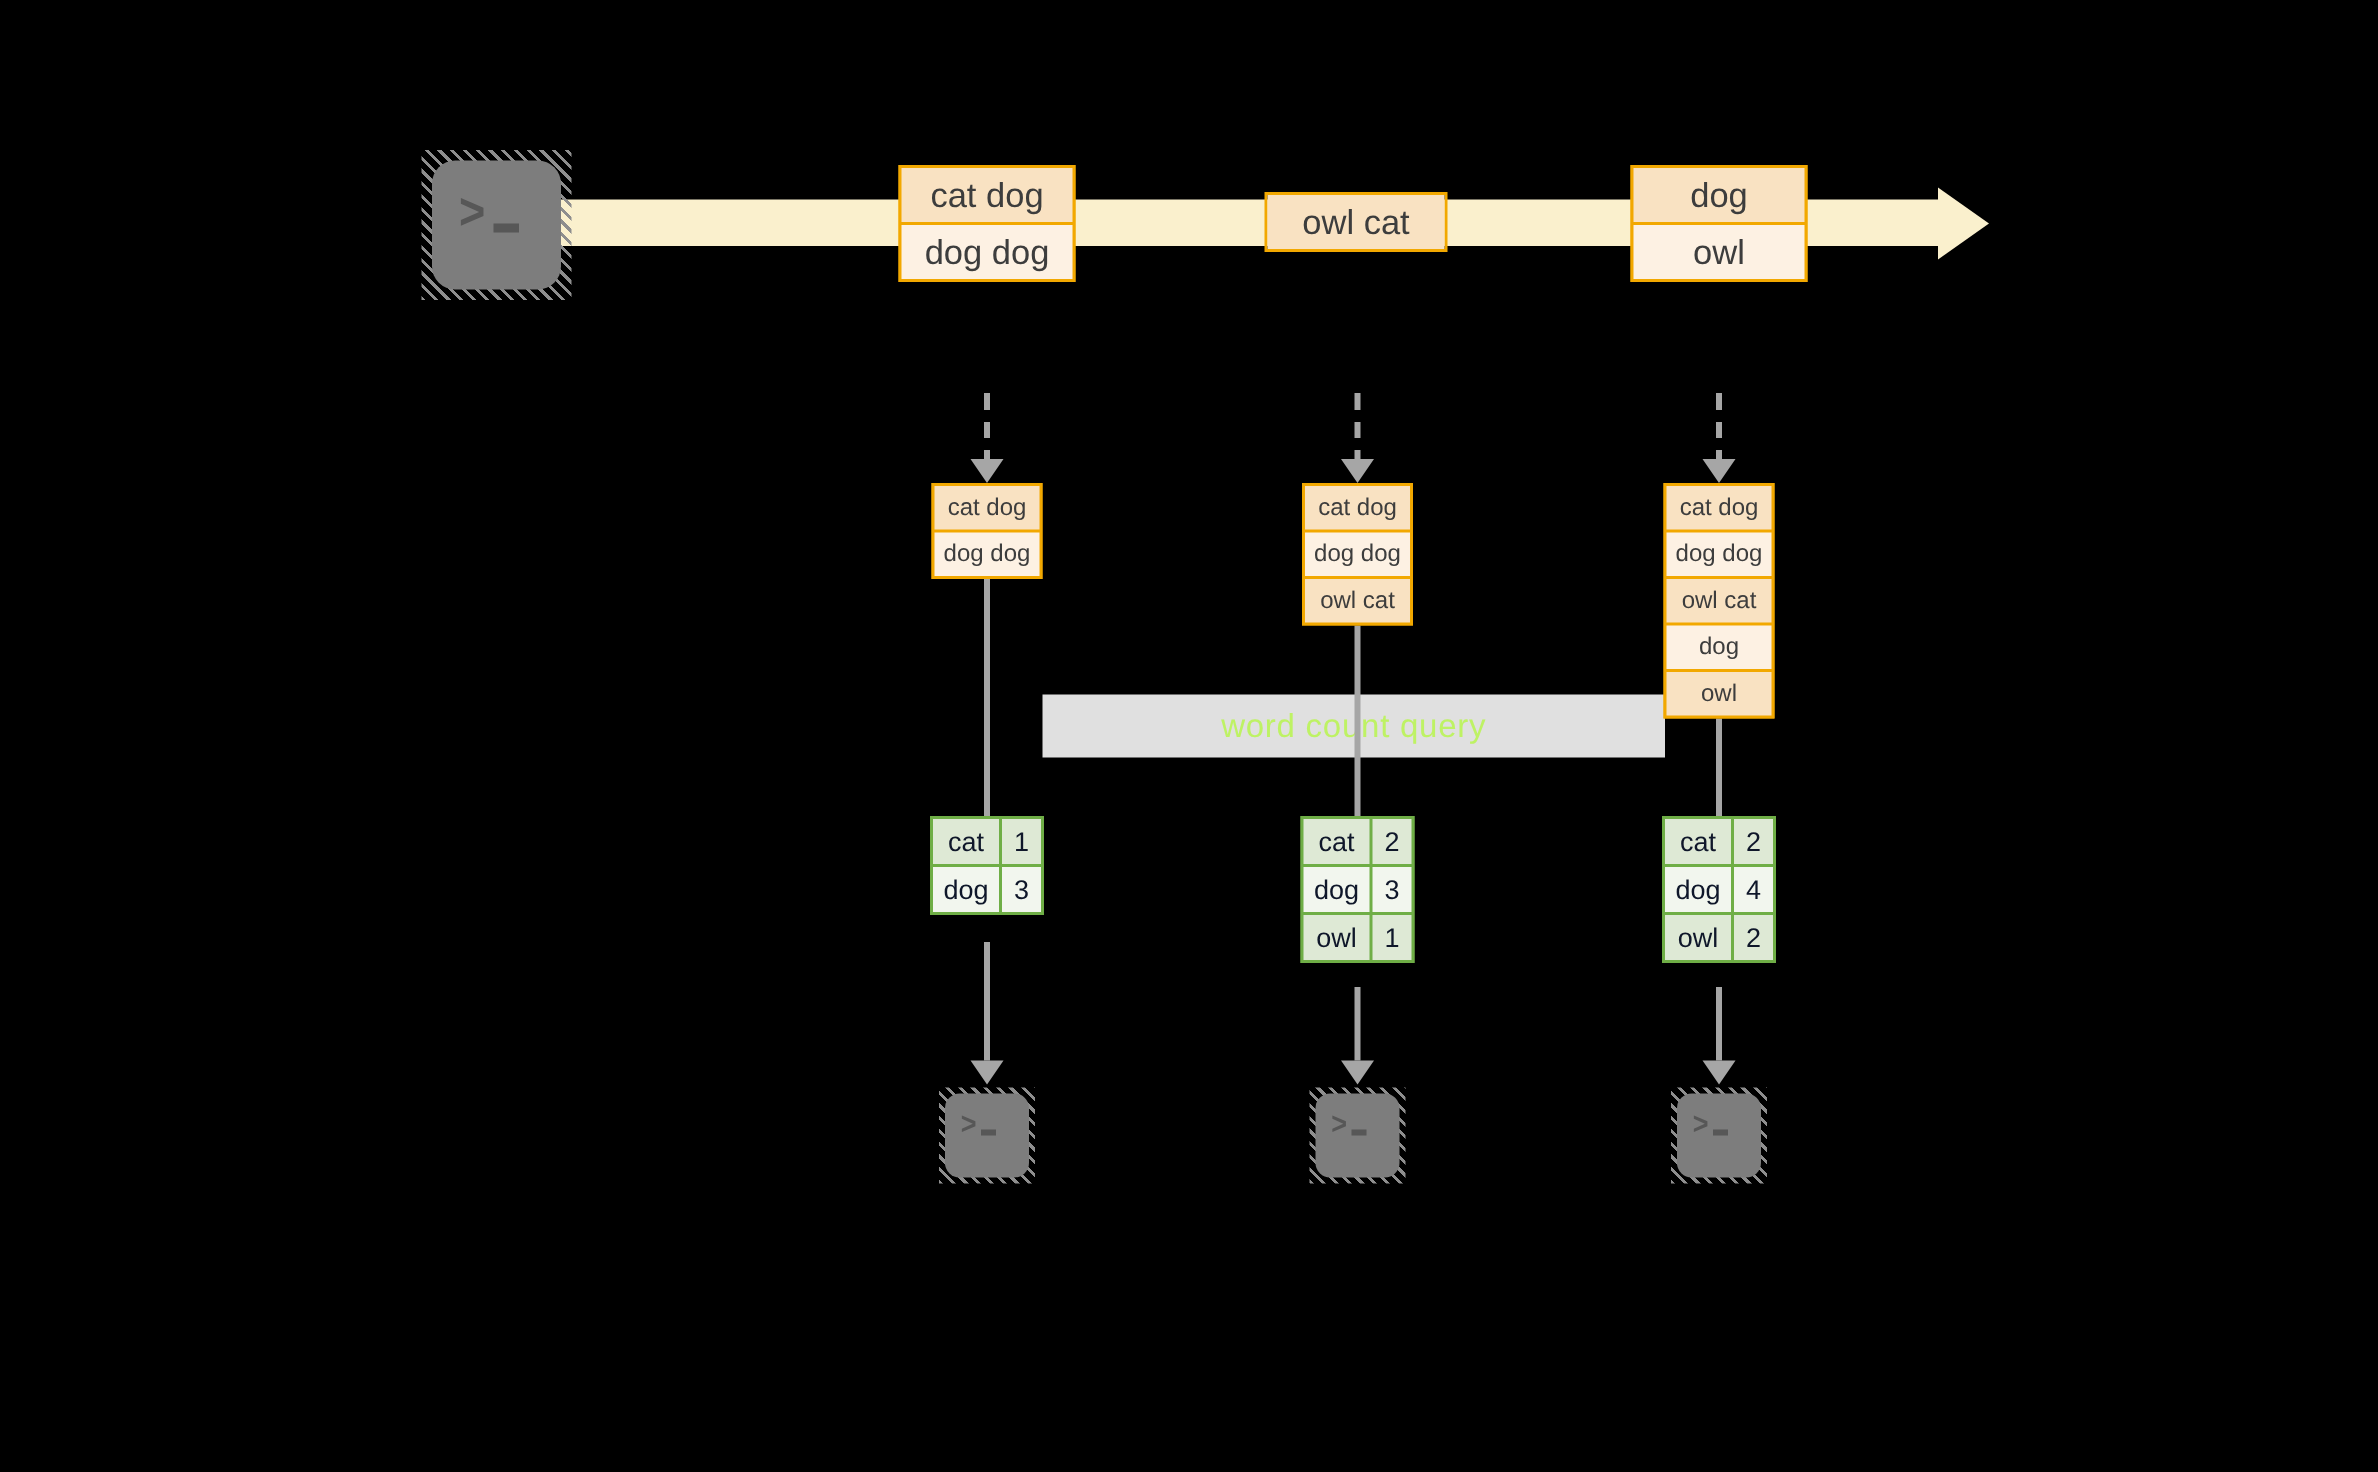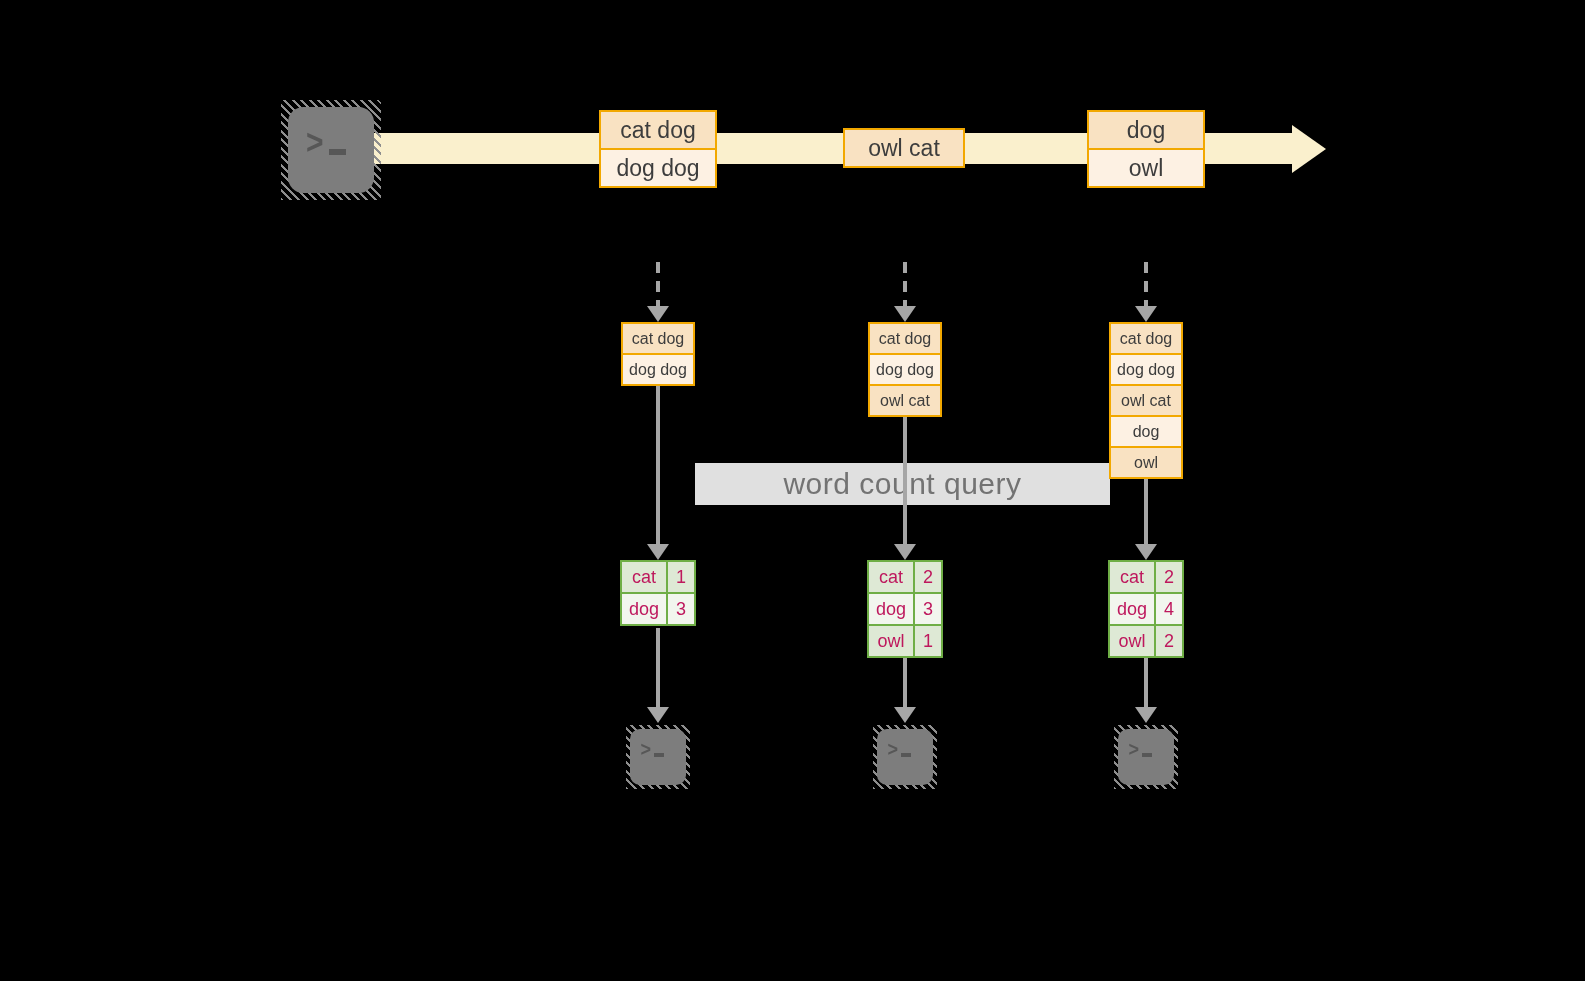--- a/index.html
+++ b/index.html
@@ -41,23 +41,23 @@
   .obox .row:nth-child(even){background:var(--event-row-b,#FDF1E3);}
   .event-box{width:114px;}
   .event-box .row{height:36px;font-size:23px;}
   .ev1{top:110px;}
   .ev2{top:128px;}
   .ev3{top:110px;}
   .buffer-box{top:322px;width:70px;}
   .buffer-box .row{height:29px;font-size:16px;}
 
   
-  .counts-box{top:560px;display:grid;grid-template-columns:44px 26px;gap:2px;
+  .counts-box{top:544px;display:grid;grid-template-columns:44px 26px;gap:2px;
     background:var(--table-border,#6FAE46);border:2px solid var(--table-border,#6FAE46);
-    z-index:3;color:#be185d;}
+    z-index:3;color:#0f172a;}
   .counts-box .cell{height:30px;display:flex;align-items:center;justify-content:center;font-size:18px;}
   .counts-box .r0{background:var(--table-row-a,#DEE9D5);}
   .counts-box .r1{background:var(--table-row-b,#F2F6EE);}
   .counts-box .r2{background:var(--table-row-a,#DEE9D5);}
 
   
   .dash-line{top:262px;width:4px;height:44px;z-index:2;
     background:repeating-linear-gradient(180deg,var(--arrow-gray,#A6A6A6) 0 11px,transparent 11px 19px);}
   .dash-head,.mid-head,.bot-head{width:0;height:0;z-index:2;
     border-left:11px solid transparent;border-right:11px solid transparent;
@@ -68,21 +68,21 @@
   .mid2{top:417px;height:127px;}
   .mid3{top:479px;height:65px;}
   .mid-head{top:544px;}
   .bot1{top:628px;height:79px;}
   .bot23{top:658px;height:49px;}
   .bot-head{top:707px;}
 
   
   .banner{left:695px;top:463px;width:415px;height:42px;z-index:2;
     background:rgba(255,255,255,0.88);display:flex;align-items:center;justify-content:center;
-    color:#737373;font-size:30px;font-weight:300;letter-spacing:0.5px;}
+    color:#bef264;font-size:22px;font-weight:300;letter-spacing:0.5px;}
 </style>
 </head>
 <body>
 
 <div class="canvas">
 
   <div class="abs term term-src">
     <div class="term-inner">
       <span class="chev prompt-chev">&gt;</span>
       <span class="cur"></span>

